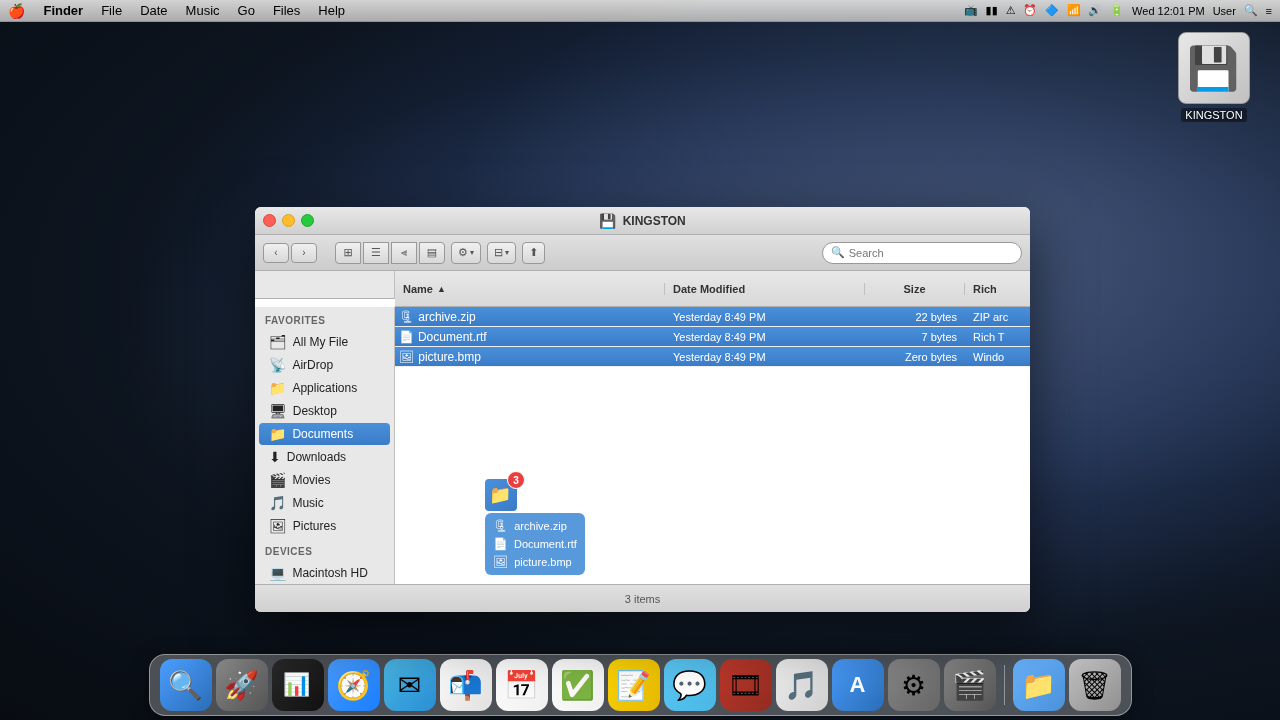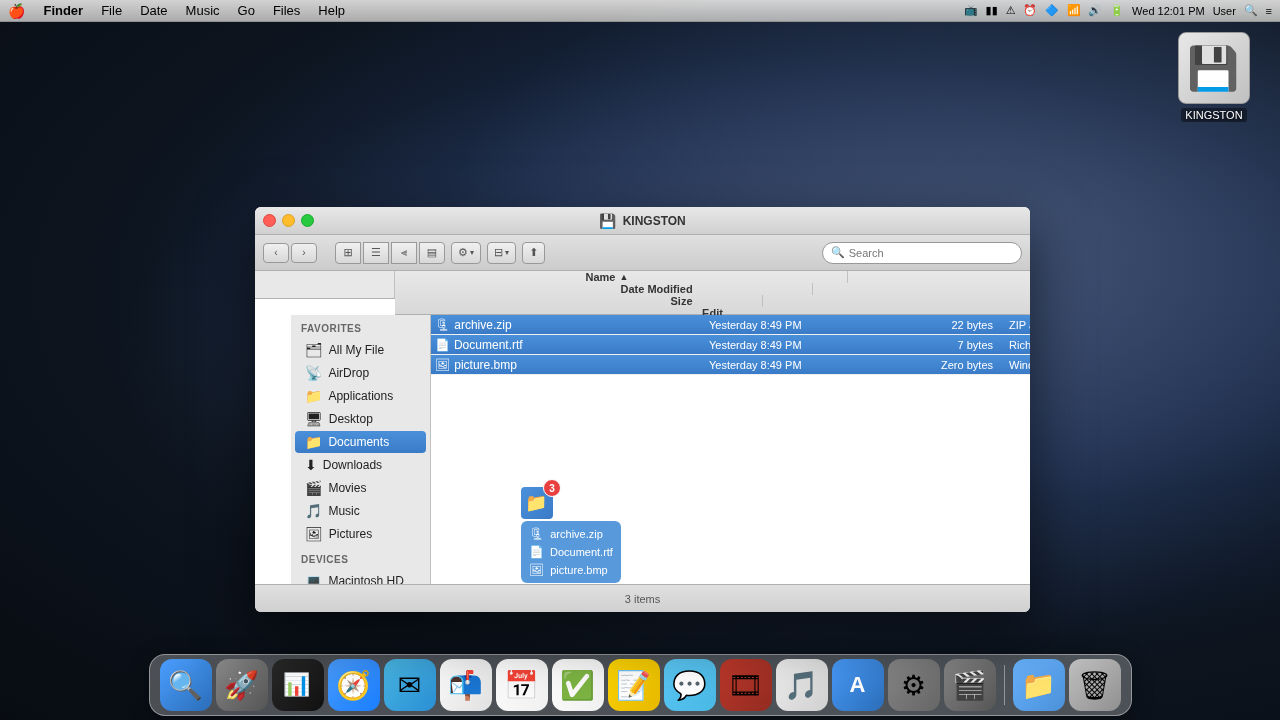--- a/index.html
+++ b/index.html
@@ -219,32 +219,30 @@
       outline: none;
       font-size: 11px;
       width: 100%;
       background: transparent;
     }
 
     
     .finder-body {
       display: flex;
       height: calc(100% - 28px - 36px - 28px);
-      margin-left: 36px;
     }
 
     
     .col-header {
-      height: 44px;
+      height: 36px;
       background: linear-gradient(to bottom, #e8e8e8, #d8d8d8);
       border-bottom: 1px solid #b0b0b0;
       display: flex;
       align-items: center;
       padding: 0;
-      flex-direction: column;
     }
     .col-header-name {
       width: 270px;
       padding: 0 8px;
       font-size: 11px;
       font-weight: 600;
       color: #333;
       display: flex;
       align-items: center;
       gap: 4px;
@@ -257,21 +255,21 @@
       font-weight: 600;
       color: #333;
       border-right: 1px solid #c0c0c0;
     }
     .col-header-size {
       width: 100px;
       padding: 0 8px;
       font-size: 11px;
       font-weight: 600;
       color: #333;
-      text-align: left;
+      text-align: center;
       border-right: 1px solid #c0c0c0;
     }
     .col-header-kind {
       flex: 1;
       padding: 0 8px;
       font-size: 11px;
       font-weight: 600;
       color: #333;
     }
 
@@ -587,21 +585,21 @@
 
     <div style="display:flex;">
       <div style="width:140px; background: #e8e8e8; border-right:1px solid #c0c0c0; height:28px; border-bottom:1px solid #b0b0b0;"></div>
       <div class="col-header" style="flex:1;">
         <div class="col-header-name">
           <span>Name</span>
           <span style="font-size:9px;">▲</span>
         </div>
         <div class="col-header-date">Date Modified</div>
         <div class="col-header-size">Size</div>
-        <div class="col-header-kind">Edit</div>
+        <div class="col-header-kind">Rich</div>
       </div>
     </div>
 
     <div class="finder-body" style="flex:1; overflow:hidden;">
 
       <div class="sidebar">
         <div class="sidebar-section-label">FAVORITES</div>
         <div class="sidebar-item">
           <span class="sidebar-icon">🗂</span>
           <span>All My File</span>

